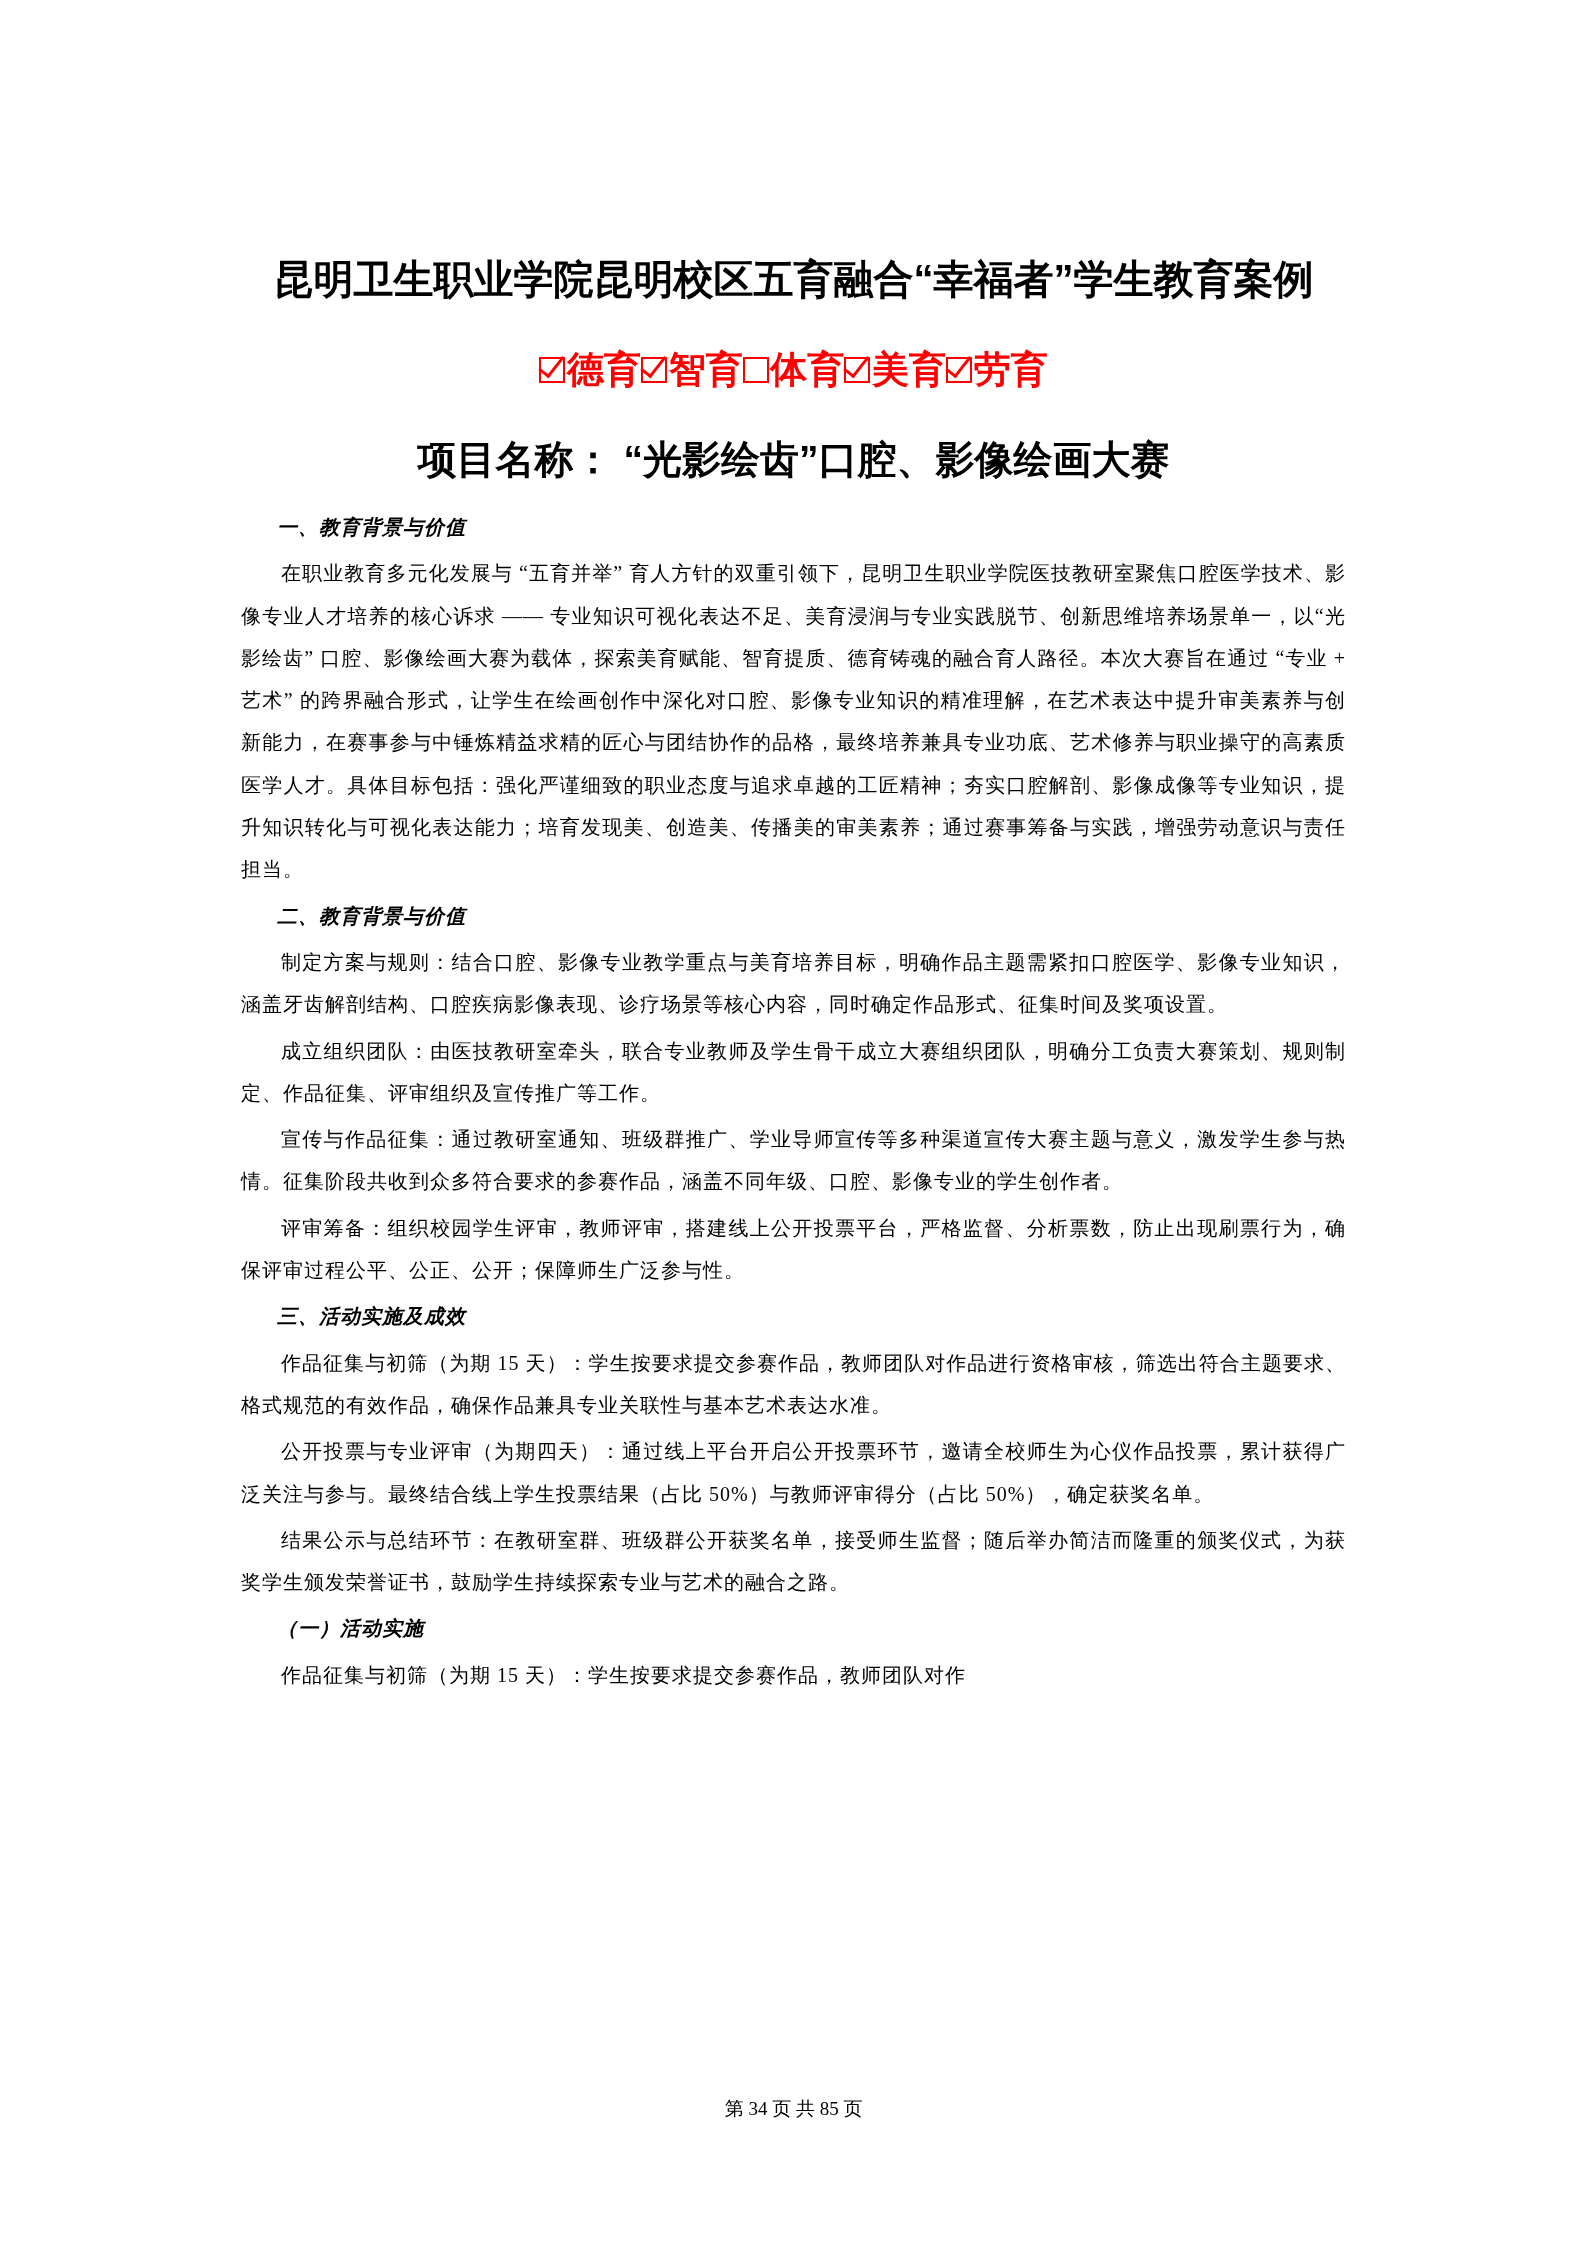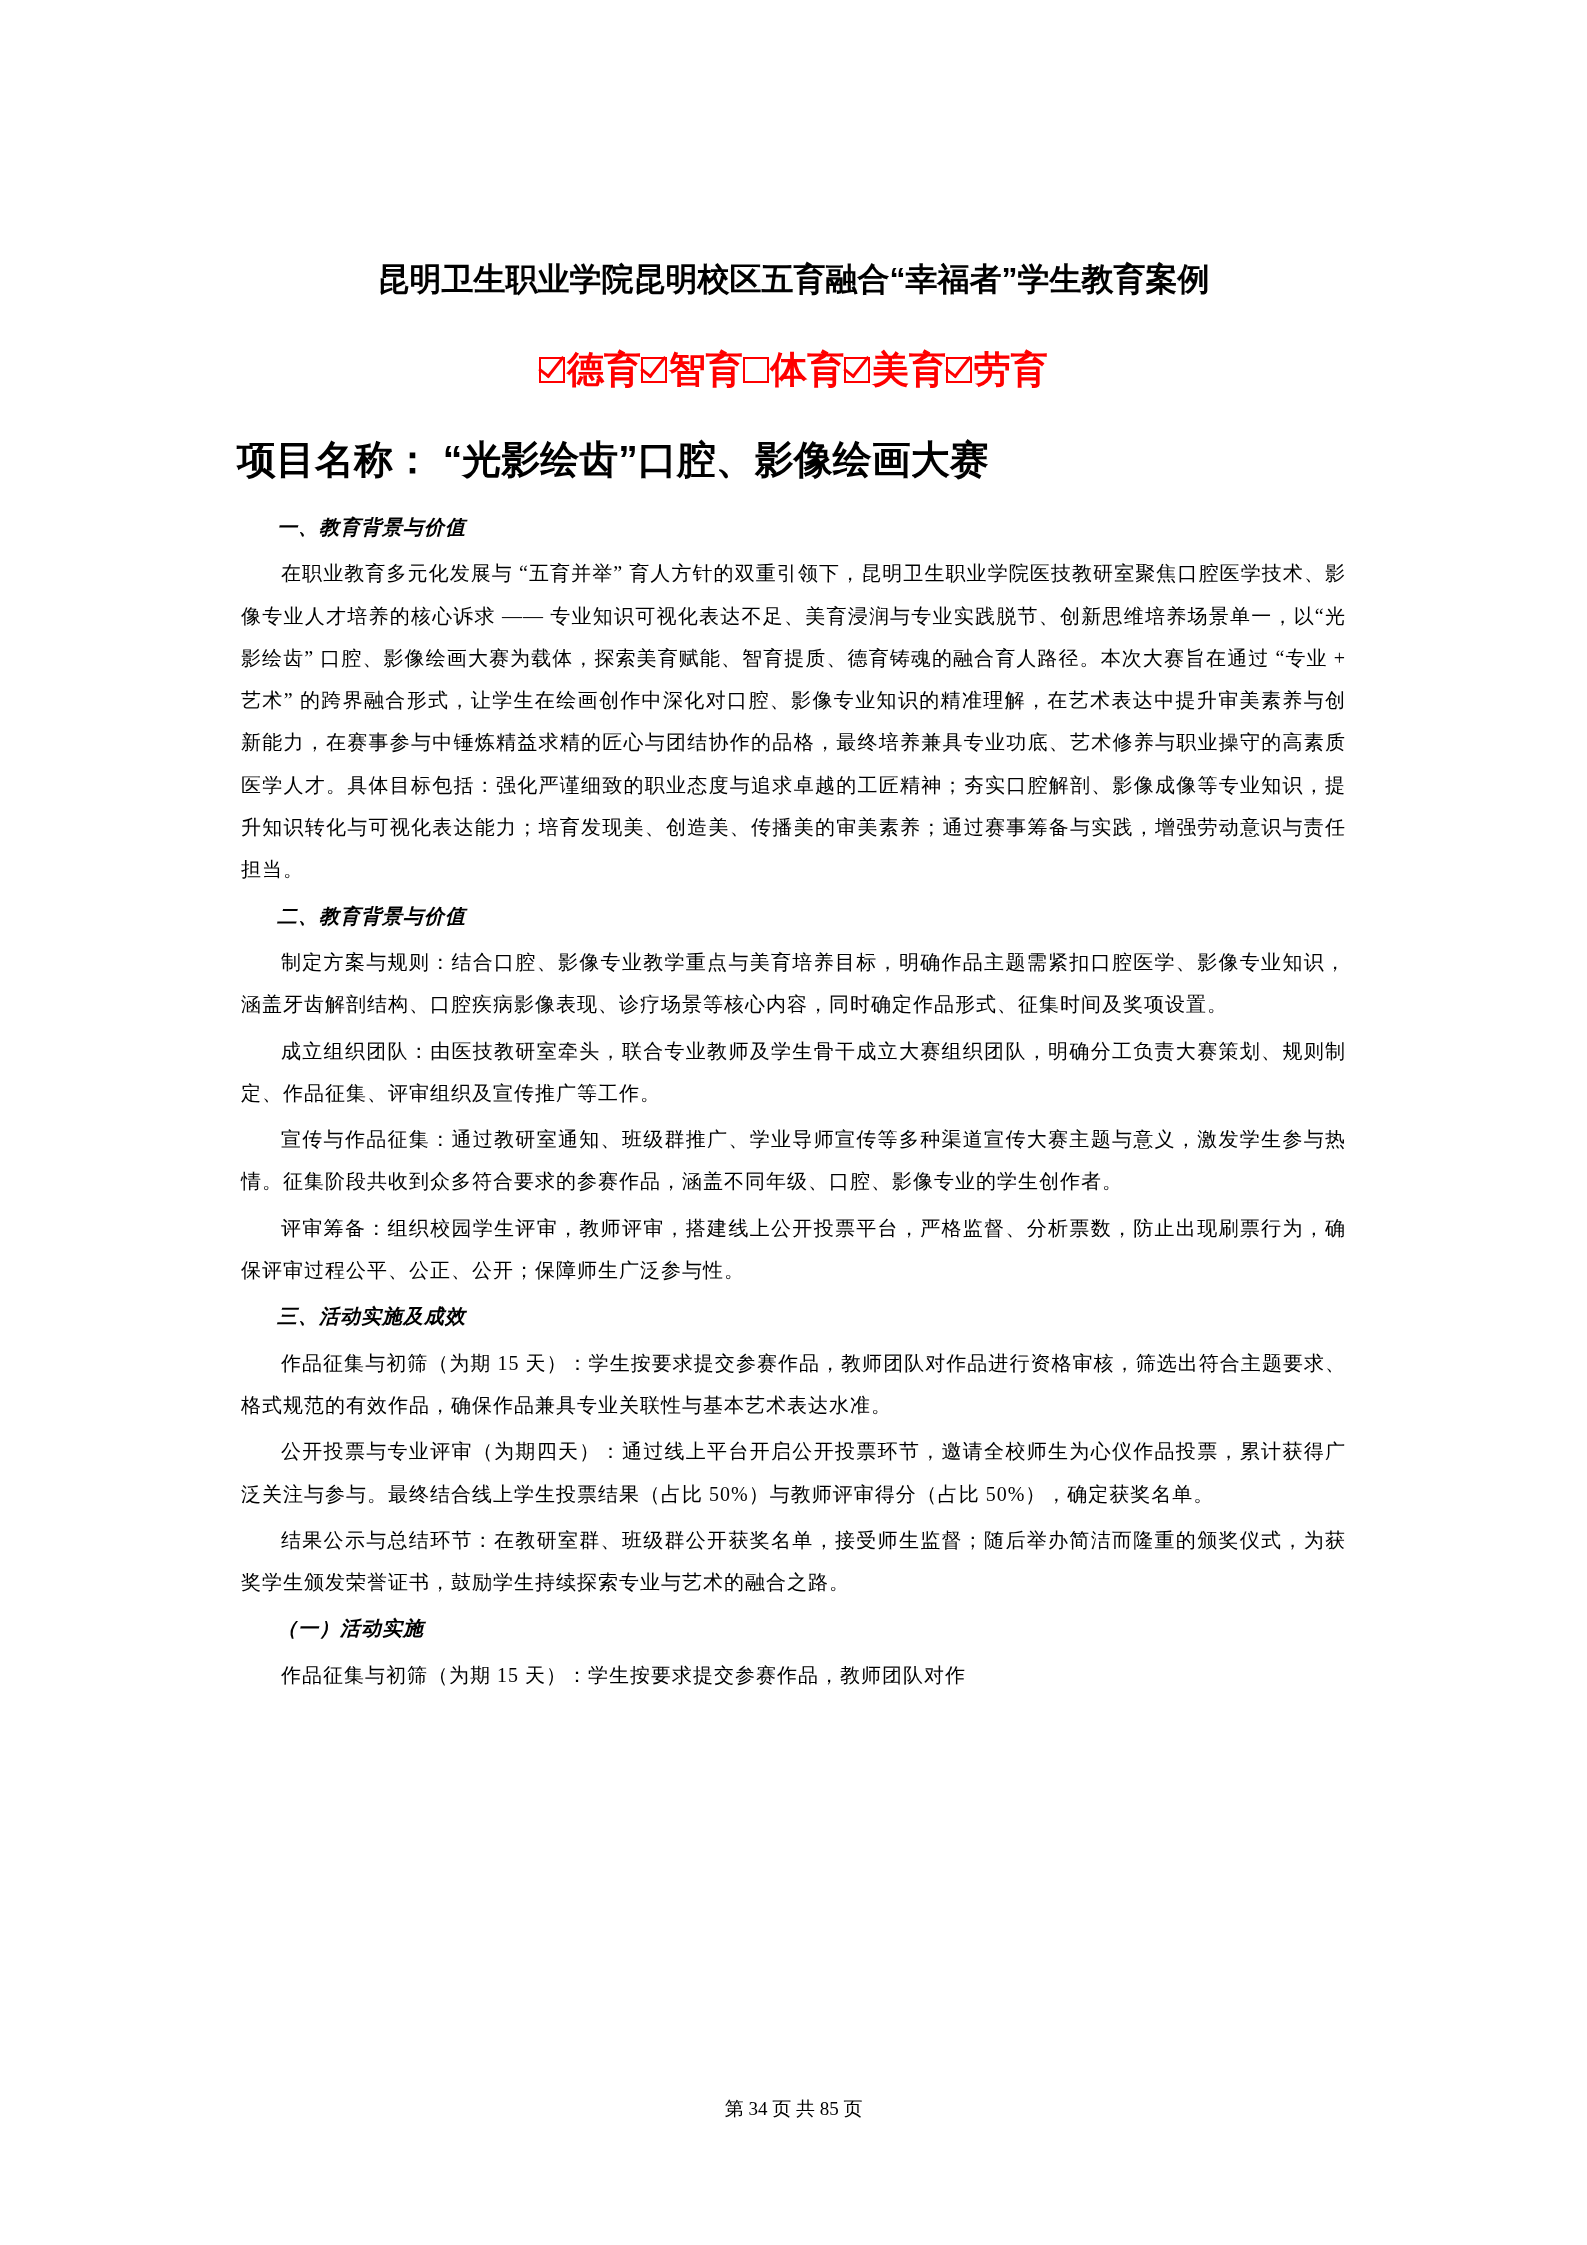--- a/index.html
+++ b/index.html
@@ -18,21 +18,21 @@
   }
   .content {
     position: absolute;
     left: 237px;
     top: 256px;
     width: 1113px;
   }
   .case-title {
     font-family: "Liberation Sans", "DejaVu Sans", sans-serif;
     font-weight: 700;
-    font-size: 32px;
+    font-size: 40px;
     line-height: 46px;
     text-align: center;
     letter-spacing: 0px;
     margin: 0 0 47px 0;
   }
   .check-line {
     display: flex;
     justify-content: center;
     align-items: center;
     color: #FF0000;
@@ -65,20 +65,21 @@
     height: 0.62em;
     border-right: 0.085em solid currentColor;
     border-bottom: 0.085em solid currentColor;
     transform: rotate(38deg);
   }
   .project-title {
     font-family: "Liberation Sans", "DejaVu Sans", sans-serif;
     font-weight: 700;
     font-size: 39px;
     line-height: 44px;
+    text-align: center;
     margin: 0 0 24px 0;
   }
   .doc-body {
     font-size: 20px;
     line-height: 42.3px;
     letter-spacing: 1px;
   }
   .doc-body .paragraph {
     margin: 4px;
     text-indent: 2em;

